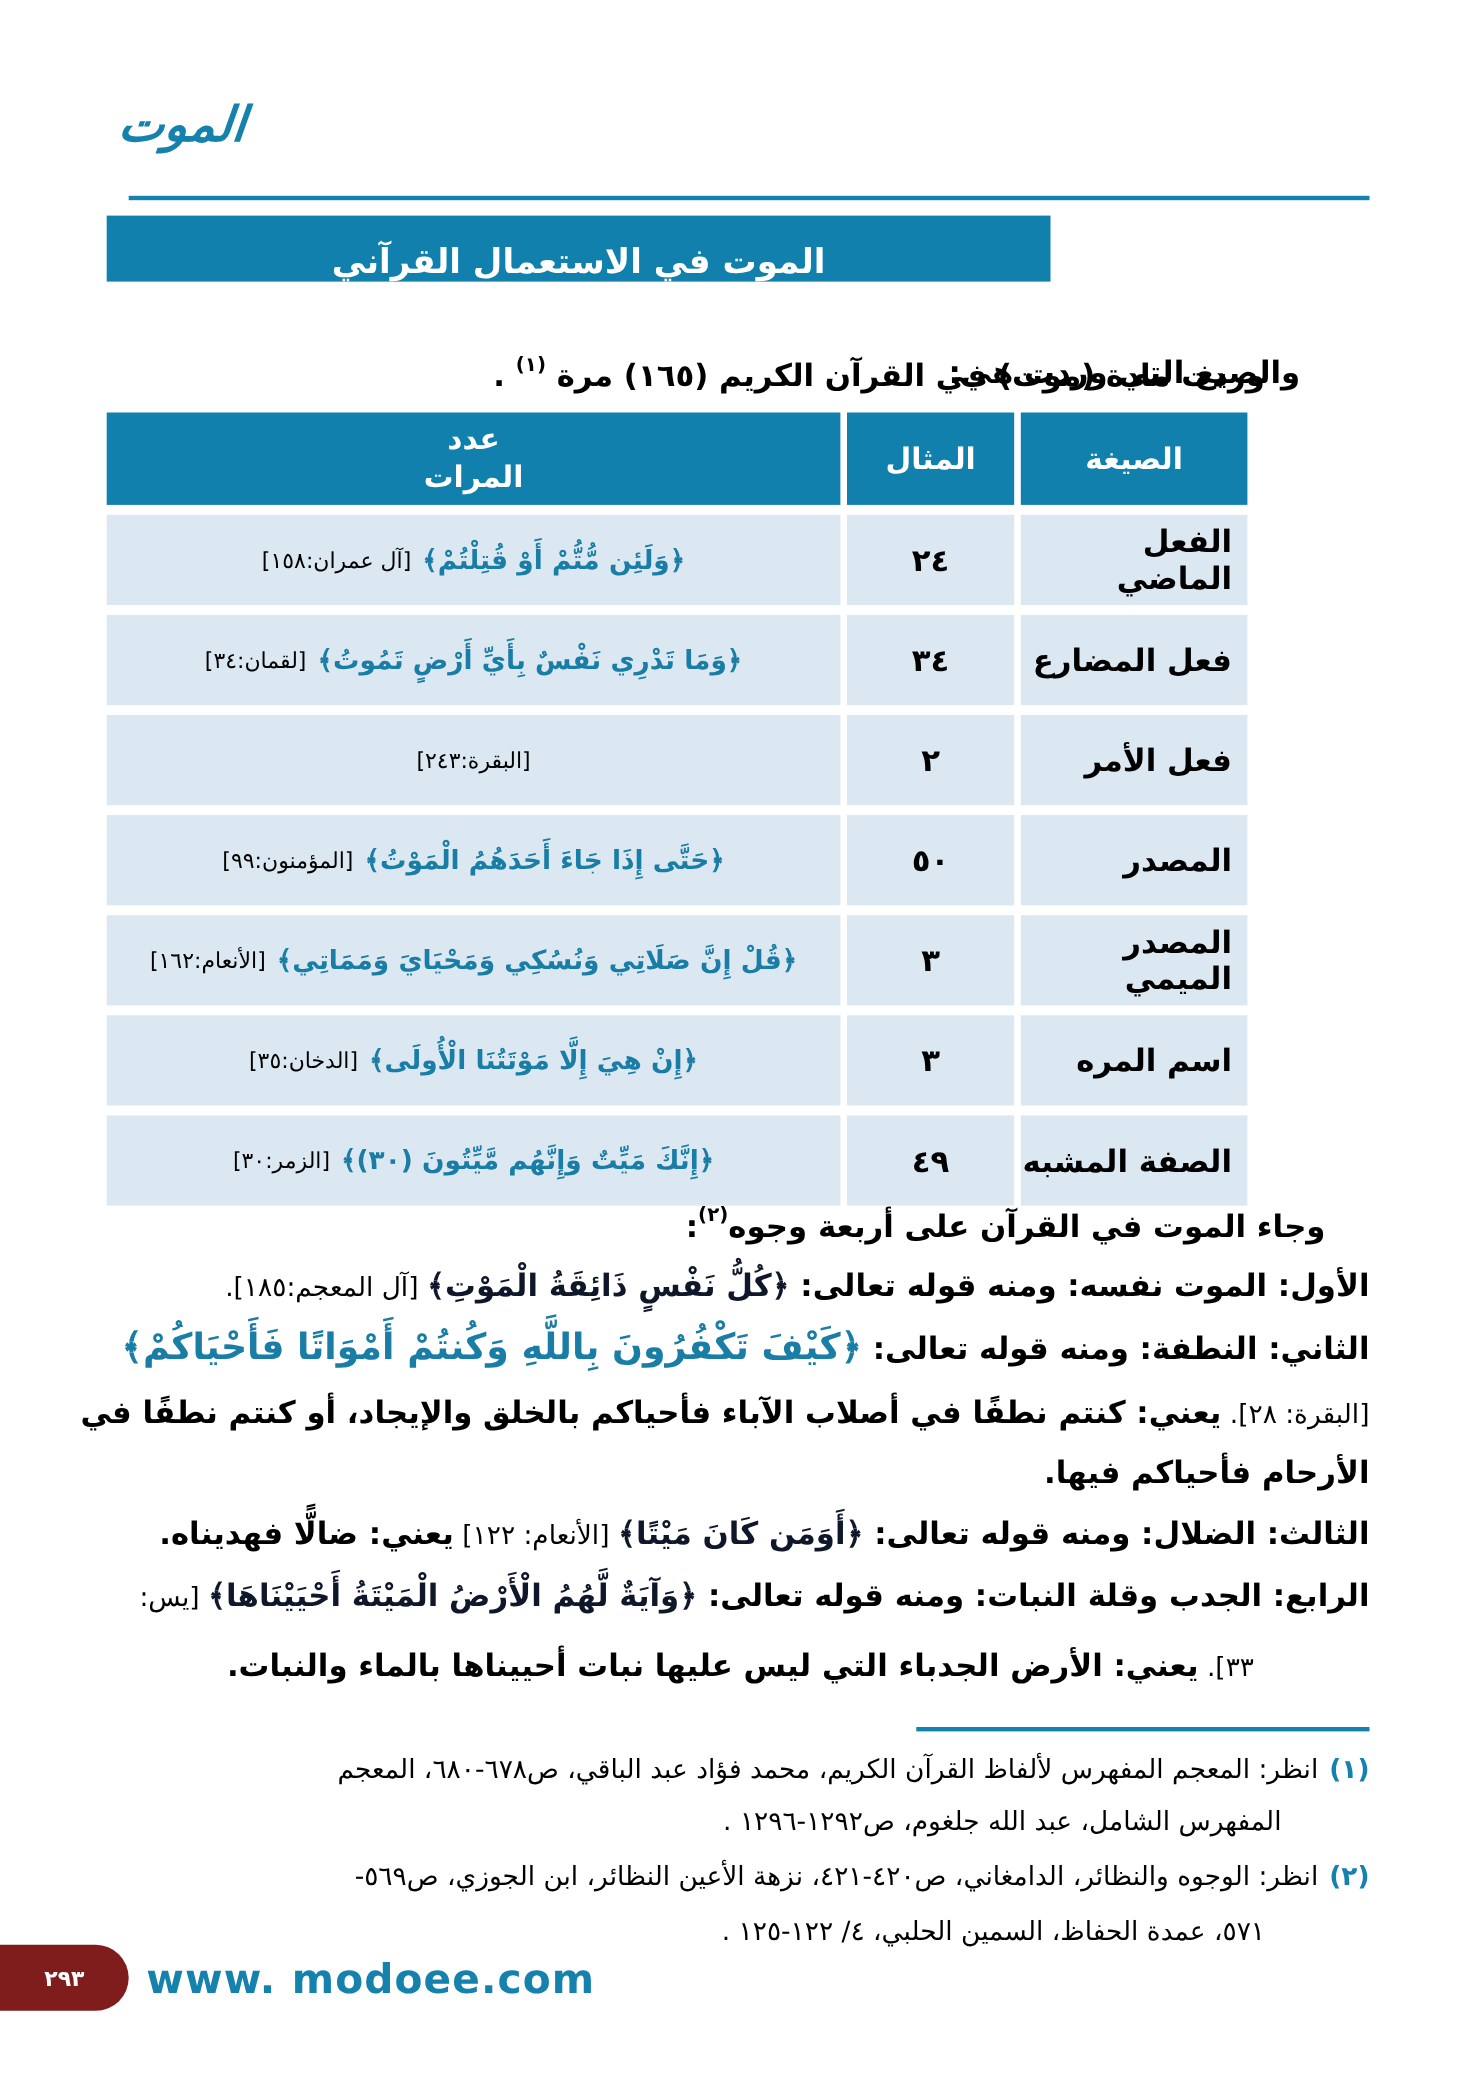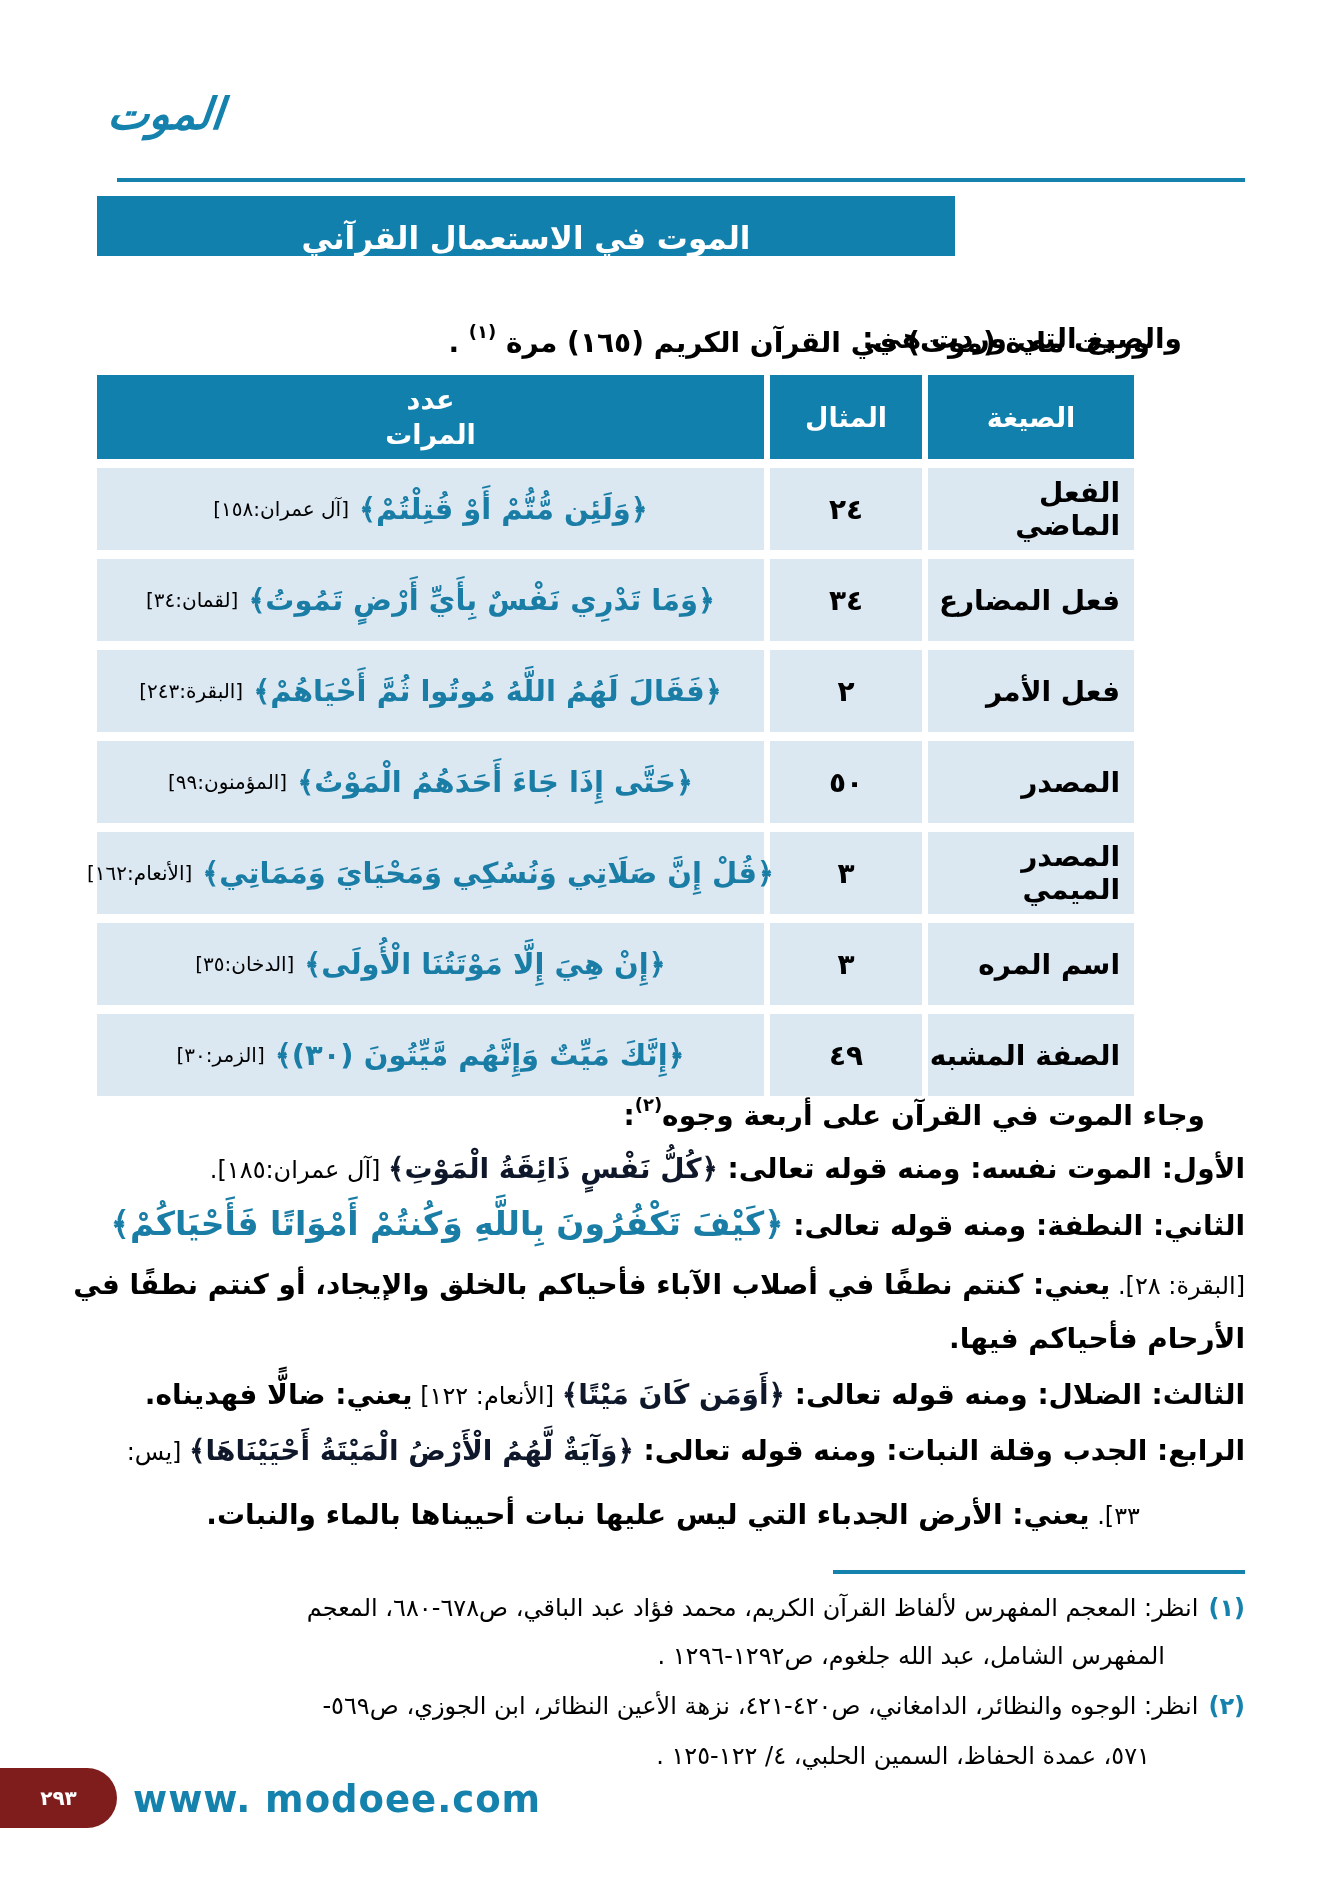--- a/index.html
+++ b/index.html
@@ -23,21 +23,21 @@
   
   .qtable{position:absolute;top:375px;left:97px;width:1037px;display:grid;
           grid-template-columns:206px 152px 667px;grid-template-rows:84px repeat(7,82px);
           column-gap:6px;row-gap:9px;direction:rtl;}
   .qtable .th{background:#1180ad;color:#ffffff;font-weight:bold;display:flex;align-items:center;justify-content:center;font-size:27px;text-align:center;}
   .th-count{white-space:pre-line;line-height:1.3;}
   .qtable .td{background:#dbe8f2;display:flex;align-items:center;font-size:28px;}
   .td-form{justify-content:flex-start;padding-right:14px;font-weight:bold;color:#000;}
   .td-count{justify-content:center;font-weight:bold;color:#000;font-size:30px;}
   .td-example{justify-content:center;gap:10px;}
-  .td-example .quote{color:#1a7da6;font-weight:bold;font-size:29px;white-space:nowrap;}
+  .td-example .quote{color:#1a7da6;font-weight:bold;font-size:24px;white-space:nowrap;}
   .td-example .ref{color:#000;font-size:20px;white-space:nowrap;}
 
   
   .body-line{position:absolute;white-space:nowrap;font-size:28px;font-weight:bold;color:#000;}
   .body-line .quote{color:#0f172a;font-weight:bold;}
   .body-line .quote-lg{color:#1a7da6;font-weight:bold;font-size:33px;}
   .body-line .ref{color:#000;font-weight:normal;font-size:24px;}
   .bl-a{top:1098px;right:134px;}
   .bl-b{top:1152px;right:94px;}
   .bl-c{top:1204px;right:94px;}
@@ -93,21 +93,20 @@
     <div class="td td-form">فعل المضارع</div>
     <div class="td td-count">٣٤</div>
     <div class="td td-example">
         <span class="quote">﴿وَمَا تَدْرِي نَفْسٌ بِأَيِّ أَرْضٍ تَمُوتُ﴾</span>
         <span class="ref">[لقمان:٣٤]</span>
       </div>
 
     <div class="td td-form">فعل الأمر</div>
     <div class="td td-count">٢</div>
     <div class="td td-example">
-        <span class="quote">﴿فَقَالَ لَهُمُ اللَّهُ مُوتُوا ثُمَّ أَحْيَاهُمْ﴾</span>
         <span class="ref">[البقرة:٢٤٣]</span>
       </div>
 
     <div class="td td-form">المصدر</div>
     <div class="td td-count">٥٠</div>
     <div class="td td-example">
         <span class="quote">﴿حَتَّى إِذَا جَاءَ أَحَدَهُمُ الْمَوْتُ﴾</span>
         <span class="ref">[المؤمنون:٩٩]</span>
       </div>
 
@@ -128,21 +127,21 @@
     <div class="td td-form">الصفة المشبه</div>
     <div class="td td-count">٤٩</div>
     <div class="td td-example">
         <span class="quote">﴿إِنَّكَ مَيِّتٌ وَإِنَّهُم مَّيِّتُونَ (٣٠)﴾</span>
         <span class="ref">[الزمر:٣٠]</span>
       </div>
   </div>
 
   <div class="body-line bl-a"><span>وجاء الموت في القرآن على أربعة وجوه</span><sup class="note">(٢)</sup><span>:</span></div>
 
-  <div class="body-line bl-b"><span>الأول: الموت نفسه: ومنه قوله تعالى: </span><span class="quote">﴿كُلُّ نَفْسٍ ذَائِقَةُ الْمَوْتِ﴾</span><span class="ref"> [آل عمران:١٨٥].</span></div>
+  <div class="body-line bl-b"><span>الأول: الموت نفسه: ومنه قوله تعالى: </span><span class="quote">﴿كُلُّ نَفْسٍ ذَائِقَةُ الْمَوْتِ﴾</span><span class="ref"> [آل المعجم:١٨٥].</span></div>
 
   <div class="body-line bl-c"><span>الثاني: النطفة: ومنه قوله تعالى: </span><span class="quote-lg">﴿كَيْفَ تَكْفُرُونَ بِاللَّهِ وَكُنتُمْ أَمْوَاتًا فَأَحْيَاكُمْ﴾</span></div>
 
   <div class="body-line bl-d"><span class="ref">[البقرة: ٢٨]. </span><span>يعني: كنتم نطفًا في أصلاب الآباء فأحياكم بالخلق والإيجاد، أو كنتم نطفًا في</span></div>
 
   <div class="body-line bl-e">الأرحام فأحياكم فيها.</div>
 
   <div class="body-line bl-f"><span>الثالث: الضلال: ومنه قوله تعالى: </span><span class="quote">﴿أَوَمَن كَانَ مَيْتًا﴾</span><span class="ref"> [الأنعام: ١٢٢] </span><span>يعني: ضالًّا فهديناه.</span></div>
 
   <div class="body-line bl-g"><span>الرابع: الجدب وقلة النبات: ومنه قوله تعالى: </span><span class="quote">﴿وَآيَةٌ لَّهُمُ الْأَرْضُ الْمَيْتَةُ أَحْيَيْنَاهَا﴾</span><span class="ref"> [يس:</span></div>

